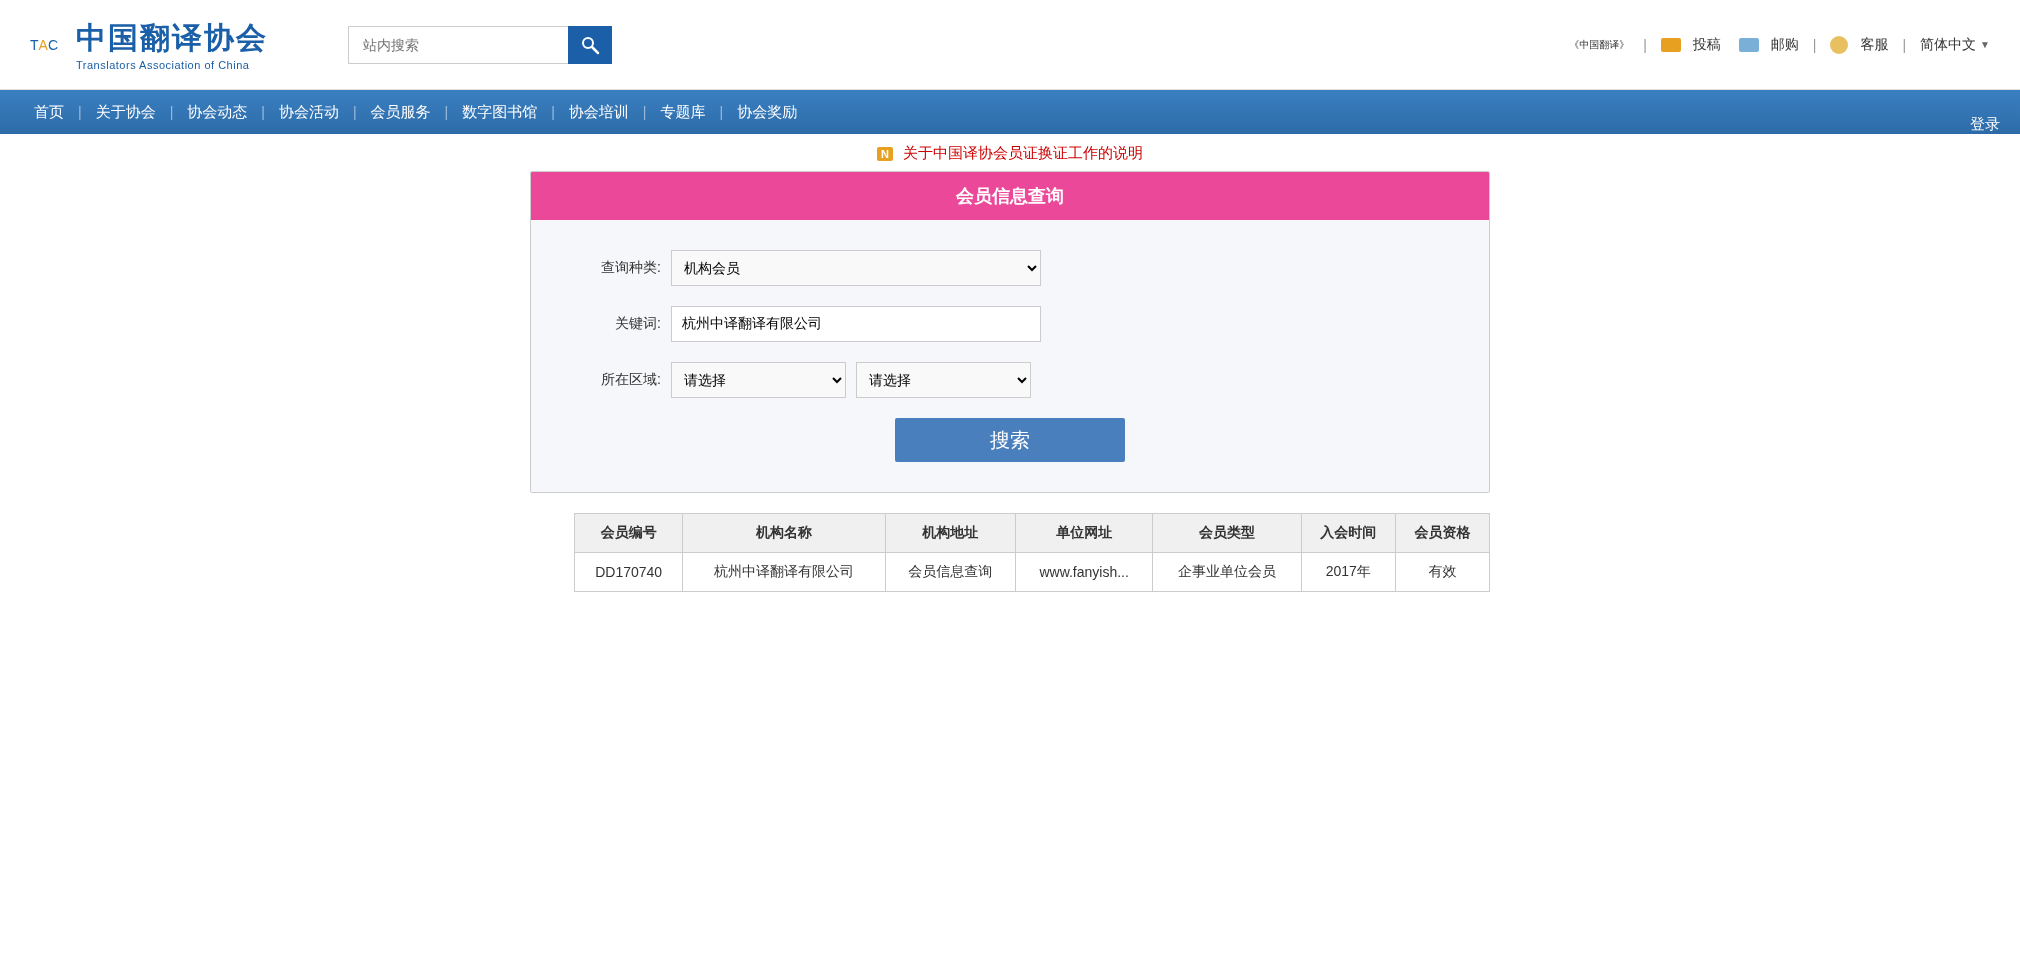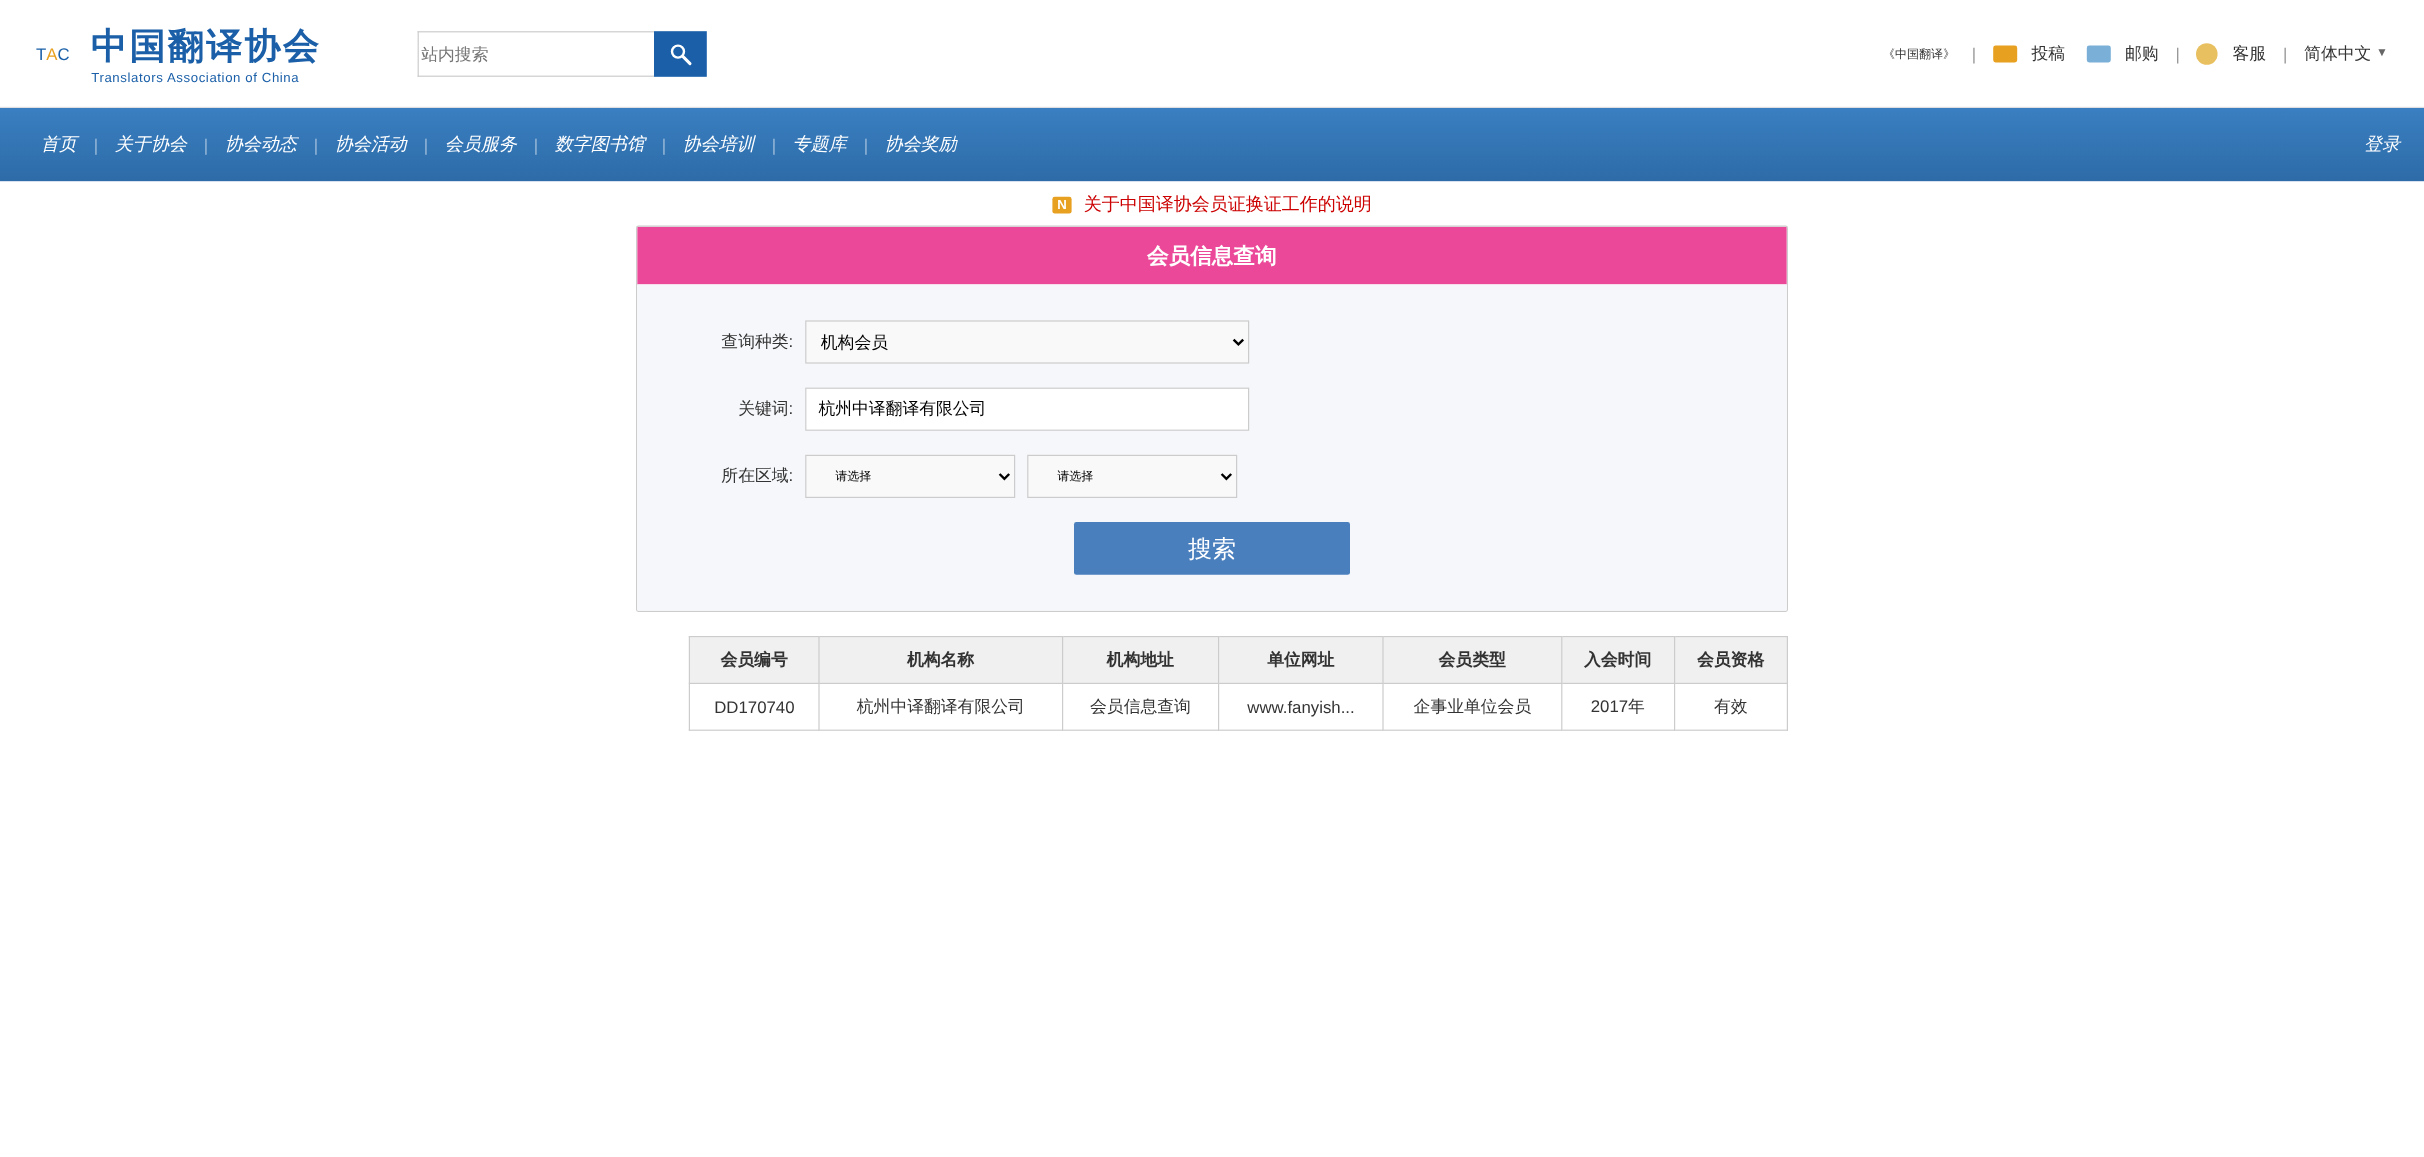--- a/index.html
+++ b/index.html
@@ -43,25 +43,25 @@
       font-size: 11px;
       color: #1a5fa8;
       letter-spacing: 0.5px;
     }
     .search-area {
       display: flex;
       margin: 0 40px 0 80px;
       flex: 0 0 auto;
     }
     .search-input {
-      width: 197px;
+      width: 220px;
       height: 38px;
       border: 1px solid #ccc;
       border-right: none;
-      padding: 0 2px;
+      padding: 0 14px;
       font-size: 14px;
       outline: none;
       color: #a21caf;
     }
     .search-btn {
       width: 44px;
       height: 38px;
       background: #1a5fa8;
       border: none;
       cursor: pointer;
@@ -90,24 +90,23 @@
       gap: 4px;
       color: #333;
       cursor: pointer;
     }
     .lang-arrow { font-size: 10px; color: #666; }
 
     
     .nav-bar {
       background: linear-gradient(to bottom, #3a7fc1, #2d6ba8);
       padding: 0 20px;
-      height: 61px;
-      display: flex;
-      align-items: center;
-      font-style: italic;
+      height: 44px;
+      display: flex;
+      align-items: flex-end;
     }
     .nav-items {
       display: flex;
       align-items: center;
       gap: 0;
     }
     .nav-item {
       color: #fff;
       font-size: 15px;
       padding: 0 14px;
@@ -202,22 +201,22 @@
       background: #fff;
       font-size: 14px;
       padding: 0 10px;
       outline: none;
     }
     .form-select-small {
       width: 175px;
       height: 36px;
       border: 1px solid #ccc;
       background: #f9f9f9;
-      font-size: 10px;
-      padding: 0 20px;
+      font-size: 14px;
+      padding: 0 8px;
       appearance: auto;
       outline: none;
       cursor: pointer;
     }
     .form-select-pair {
       display: flex;
       gap: 10px;
     }
     .search-submit-row {
       display: flex;

